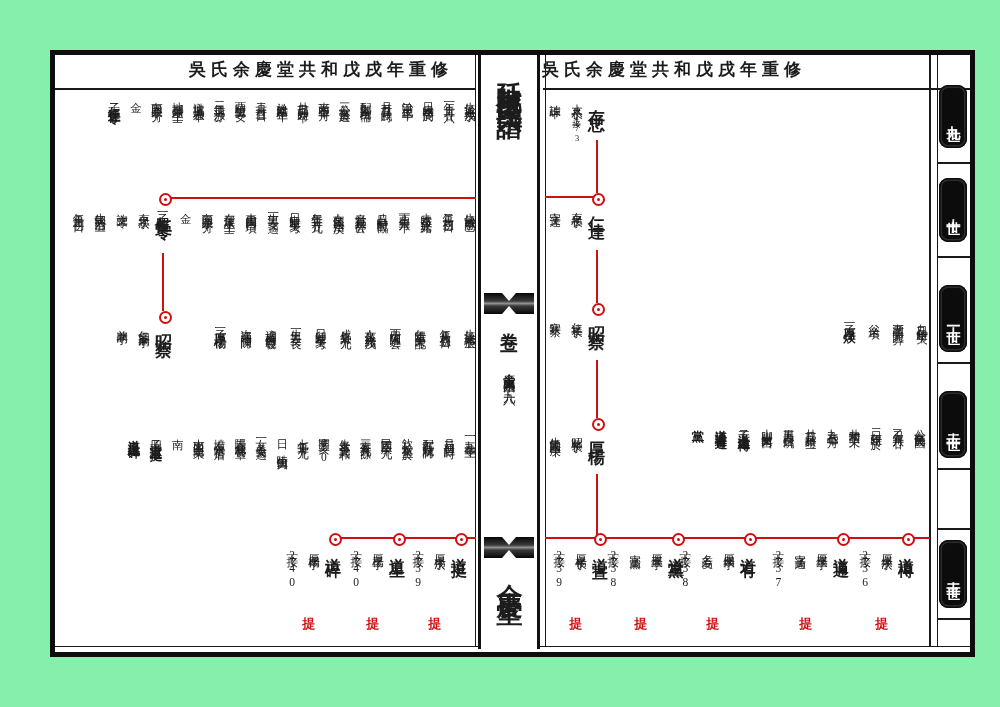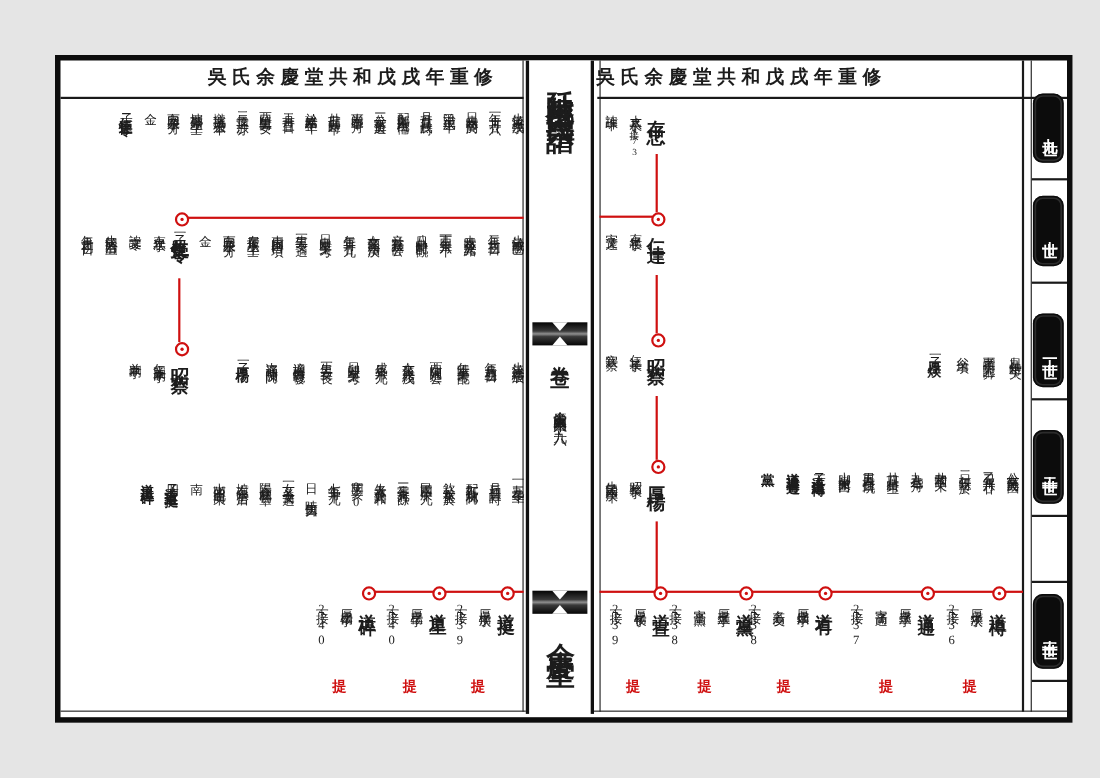--- a/index.html
+++ b/index.html
@@ -1,16 +1,16 @@
 <!DOCTYPE html>
 <html><head>
 <meta charset="utf-8">
 <style>
   html,body{margin:0;padding:0;background:#ffffff;}
-  #canvas{position:relative;width:1000px;height:707px;background:#e5e5e5;overflow:hidden;
+  #canvas{position:relative;width:1000px;height:707px;background:#86efac;overflow:hidden;
     font-family:"Liberation Serif","DejaVu Serif",serif;color:#1c1c1c;}
   .frame{position:absolute;left:50px;top:50px;width:925px;height:607px;
     border:5px solid #0d0d0d;box-sizing:border-box;background:#fff;}
   .hline{position:absolute;height:2px;background:#1a1a1a;}
   .vline{position:absolute;width:1px;background:#1a1a1a;}
   .header{position:absolute;top:58px;height:30px;font-size:17px;font-weight:600;
     letter-spacing:5px;text-align:center;white-space:nowrap;}
   
   .vwrap{position:absolute;writing-mode:vertical-rl;text-orientation:upright;line-height:1.1;}
   .vcol{margin-left:9px;font-size:11.5px;letter-spacing:1.8px;line-height:1.12;}

